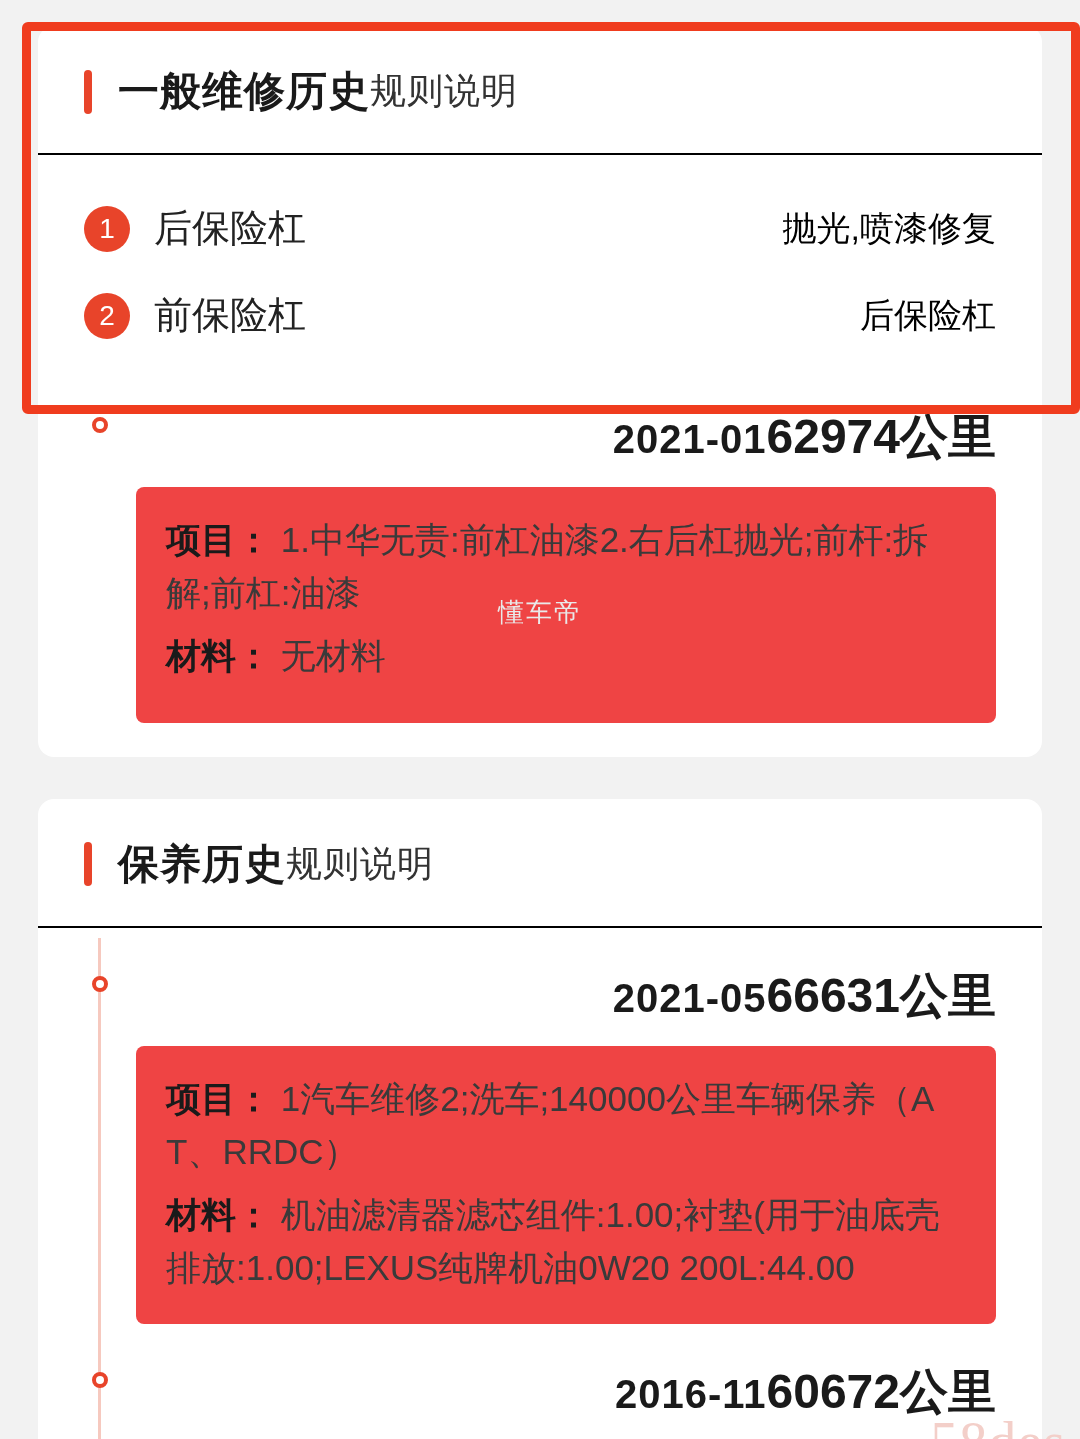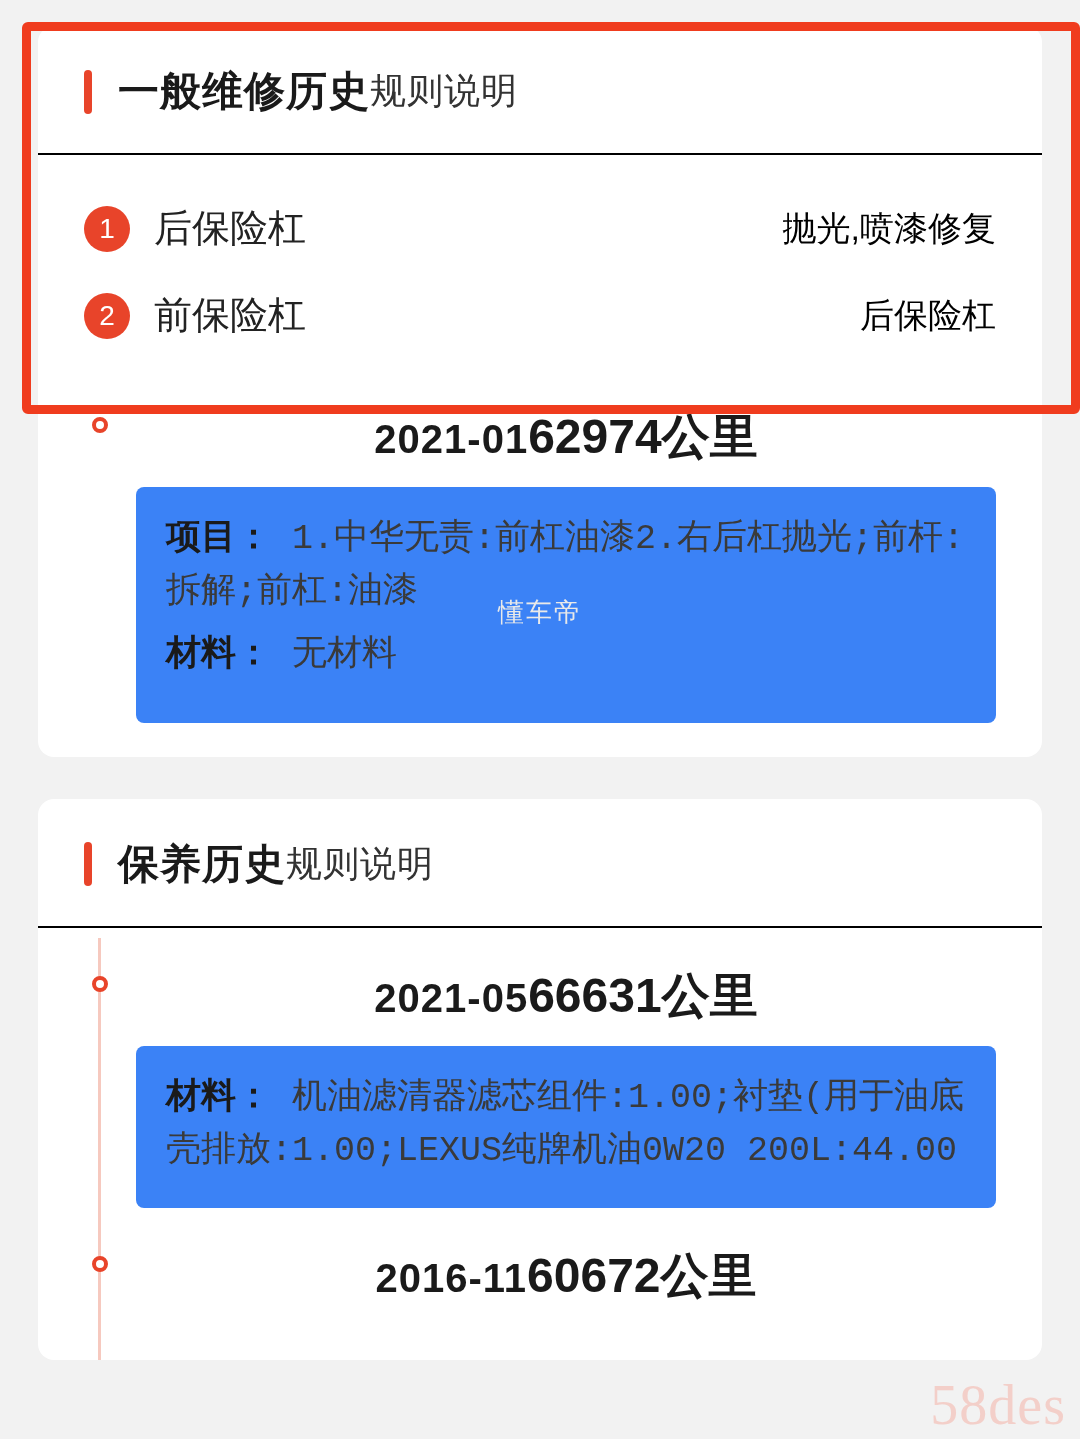--- a/index.html
+++ b/index.html
@@ -131,39 +131,38 @@
     top: 18px;
     width: 16px;
     height: 16px;
     border-radius: 50%;
     background: #ffffff;
     border: 4px solid #e8442a;
   }
   .tl-head {
     display: flex;
     align-items: baseline;
-    justify-content: center;
+    justify-content: flex-end;
     padding: 6px 0 18px 0;
   }
   .tl-date {
     font-size: 40px;
     font-weight: bold;
     color: #1a1a1a;
     letter-spacing: 1px;
   }
   .tl-km {
     font-size: 48px;
     font-weight: bold;
     color: #1a1a1a;
   }
   .tl-body {
-    background: #3b82f6;
+    background: #ef4444;
     border-radius: 8px;
     padding: 26px 30px 30px 30px;
-    font-family: Liberation Mono, monospace;
   }
   .tl-field {
     font-size: 35px;
     line-height: 1.52;
     color: #3a3a3a;
     margin-bottom: 10px;
     word-break: break-all;
   }
   .tl-field:last-child { margin-bottom: 0; }
   .tl-label {
@@ -264,20 +263,24 @@
     <span class="tl-line"></span>
 
     <div class="tl-entry">
       <span class="tl-dot"></span>
       <div class="tl-head">
         <span class="tl-date">2021-05</span>
         <span class="tl-km">66631公里</span>
       </div>
       <div class="tl-body">
         <div class="tl-field">
+          <span class="tl-label">项目：</span>
+          <span>1汽车维修2;洗车;140000公里车辆保养（AT、RRDC）</span>
+        </div>
+        <div class="tl-field">
           <span class="tl-label">材料：</span>
           <span>机油滤清器滤芯组件:1.00;衬垫(用于油底壳排放:1.00;LEXUS纯牌机油0W20 200L:44.00</span>
         </div>
       </div>
     </div>
 
     <div class="tl-entry" style="margin-top:30px;">
       <span class="tl-dot"></span>
       <div class="tl-head">
         <span class="tl-date">2016-11</span>

